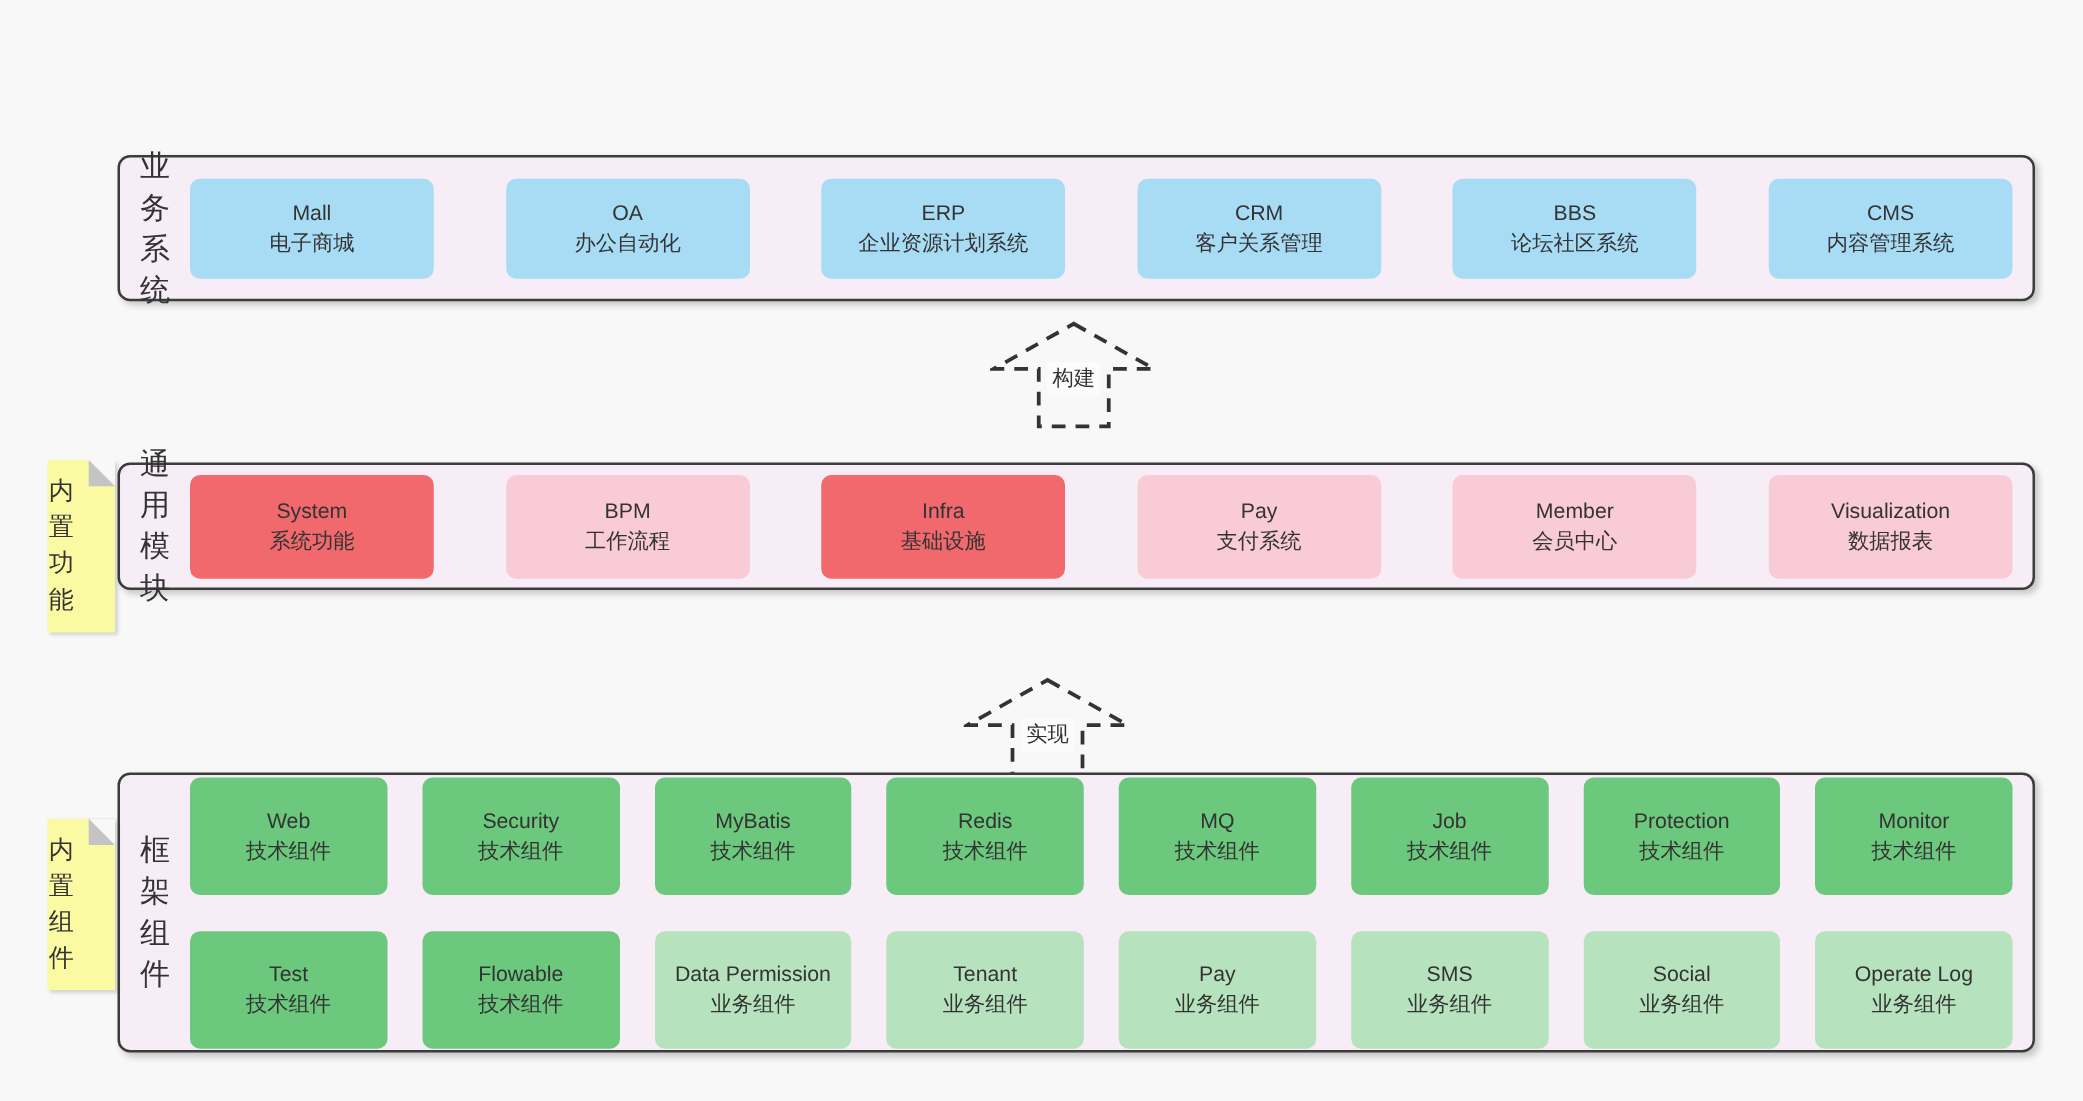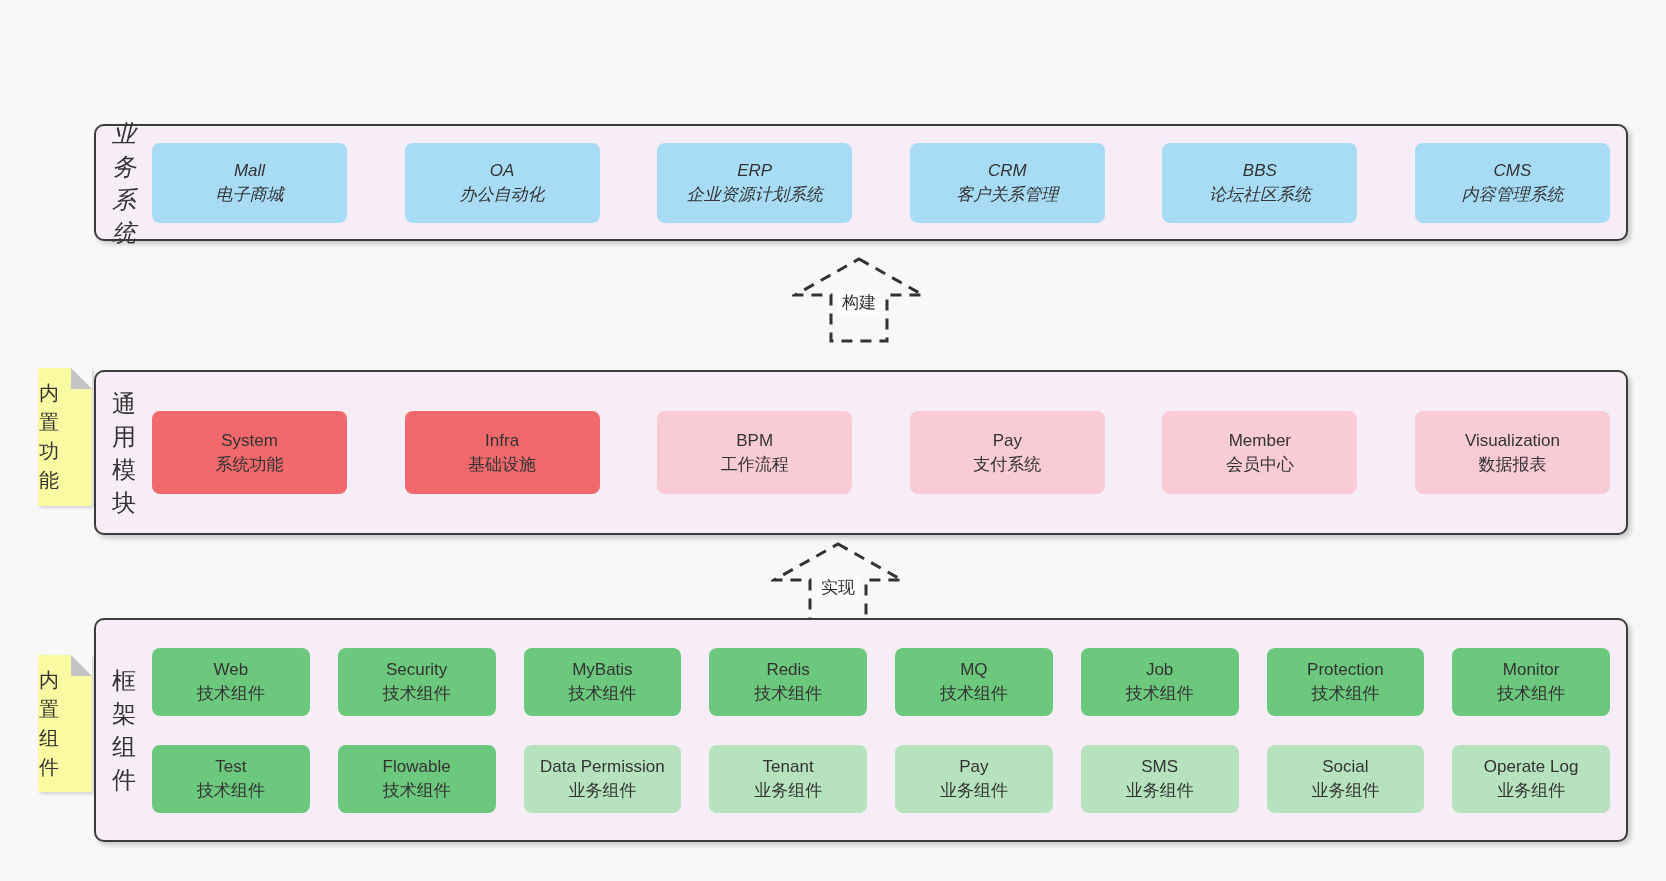--- a/index.html
+++ b/index.html
@@ -19,22 +19,22 @@
     position: absolute;
     left: 94px;
     width: 1534px;
     background: #f7edf6;
     border: 2px solid #3c3c3c;
     border-radius: 10px;
     box-shadow: 3px 3px 5px rgba(0,0,0,0.20);
     display: flex;
     align-items: center;
   }
-  .band-top { top: 124px; height: 117px; font-style: italic; }
-  .band-mid { top: 370px; height: 165px; }
+  .band-top { top: 124px; height: 117px; }
+  .band-mid { top: 370px; height: 102px; }
   .band-bot { top: 618px; height: 224px; }
 
   .band-label {
     flex: 0 0 44px;
     margin-left: 6px;
     font-size: 24px;
     line-height: 33px;
     text-align: center;
     width: 44px;
     word-break: break-all;
@@ -65,21 +65,21 @@
     flex-direction: column;
     justify-content: center;
     align-items: center;
     text-align: center;
     font-size: 17px;
     line-height: 24px;
     padding: 4px 6px;
   }
   .band-top .box  { width: 195px; height: 80px; }
   .band-mid .box  { width: 195px; height: 83px; }
-  .band-bot .box  { height: 68px; }
+  .band-bot .box  { height: 94px; }
 
   .v-blue       { background: #a8dcf5; }
   .v-red        { background: #f1696d; }
   .v-pink       { background: #f9cbd6; }
   .v-green      { background: #6bc87d; }
   .v-lightgreen { background: #b6e3bd; }
 
   
   .arrow {
     position: absolute;
@@ -172,27 +172,27 @@
     <div class="arrow-label">构建</div>
   </div>
 
   <section class="band band-mid">
     <div class="band-label">通用模块</div>
     <div class="band-boxes">
         <div class="box v-red">
           <div>System</div>
           <div>系统功能</div>
         </div>
+        <div class="box v-pink">
+          <div>BPM</div>
+          <div>工作流程</div>
+        </div>
         <div class="box v-red">
           <div>Infra</div>
           <div>基础设施</div>
-        </div>
-        <div class="box v-pink">
-          <div>BPM</div>
-          <div>工作流程</div>
         </div>
         <div class="box v-pink">
           <div>Pay</div>
           <div>支付系统</div>
         </div>
         <div class="box v-pink">
           <div>Member</div>
           <div>会员中心</div>
         </div>
         <div class="box v-pink">

